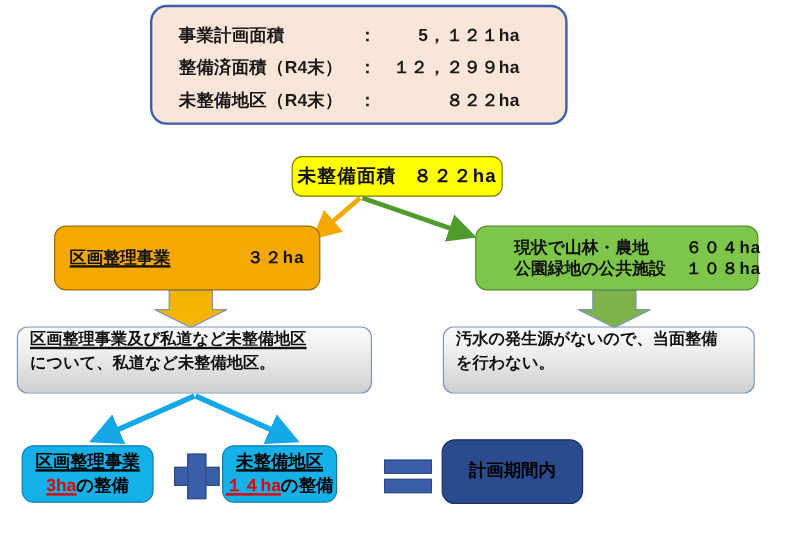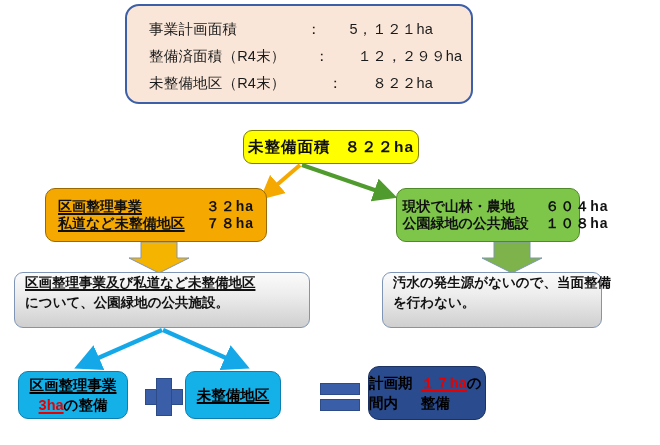--- a/index.html
+++ b/index.html
@@ -17,21 +17,21 @@
   
   #summary-panel{
     left:125px;top:4px;width:348px;height:100px;
     background:#fae6d8;
     border:2px solid #3b5fa8;
     border-radius:14px;
   }
   .sum-row{
     position:absolute;left:22px;width:312px;height:26px;
     display:flex;align-items:center;
-    font-size:14.5px;color:#1a1a1a;font-weight:400;letter-spacing:0.2px;gap:29px;
+    font-size:14.5px;color:#1a1a1a;font-weight:700;letter-spacing:0.2px;
   }
   .sum-row .sum-label{width:150px;white-space:nowrap;}
   .sum-row .sum-colon{width:14px;text-align:left;}
   .sum-row .sum-value{flex:1;text-align:right;white-space:nowrap;padding-right:28px;}
   #sum-row-0{top:10px;}
   #sum-row-1{top:37px;}
   #sum-row-2{top:64px;}
 
   
   .flowbox{
@@ -57,38 +57,38 @@
   #box-orange{
     left:45px;top:188px;width:222px;height:54px;
     background:#f5a800;border:1.5px solid #9a6a00;border-radius:10px;
     font-size:14px;
   }
   #box-orange .kv{width:196px;justify-content:space-between;}
   #box-orange .kv .v{letter-spacing:1px;}
 
   
   #box-green{
-    left:396px;top:188px;width:184px;height:54px;
+    left:396px;top:188px;width:236px;height:54px;
     background:#7ec64a;border:1.5px solid #4f8a28;border-radius:10px;
     font-size:14px;
     padding-left:35px;
   }
   #box-green .kv{width:206px;justify-content:space-between;}
   #box-green .kv .v{letter-spacing:1px;}
 
   
   .greybox{
     background:linear-gradient(to bottom,#fbfbfb 0%,#ededed 40%,#cfcfcf 100%);
     border:1.5px solid #7f95b5;border-radius:9px;
     font-size:13.5px;font-weight:bold;color:#111;
     display:flex;flex-direction:column;justify-content:flex-start;
   }
   .greybox .gline{padding-left:10px;text-align:left;line-height:1.5;white-space:nowrap;}
   #box-grey-left{left:14px;top:272px;width:296px;height:56px;}
-  #box-grey-right{left:382px;top:272px;width:220px;height:56px;}
+  #box-grey-right{left:369px;top:272px;width:260px;height:56px;}
 
   
   .cyanbox{
     background:#14b0e8;border:1.5px solid #0c7fb0;border-radius:10px;
     font-size:14.5px;font-weight:bold;color:#000;
     display:flex;flex-direction:column;align-items:center;justify-content:center;
     line-height:1.4;
   }
   #box-cyan-1{left:18px;top:371px;width:110px;height:48px;}
   #box-cyan-2{left:185px;top:371px;width:96px;height:48px;}
@@ -163,43 +163,39 @@
       <span>未整備面積</span>
       <span>８２２ha</span>
     </div>
   </div>
 
   <div class="abs flowbox" id="box-orange">
     <div class="kv">
       <span class="k ul">区画整理事業</span>
       <span class="v">３２ha</span>
     </div>
-    <div class="kv">
-      <span class="k ul">私道など未整備地区</span>
-      <span class="v">７８ha</span>
-    </div>
   </div>
 
   <div class="abs flowbox" id="box-green">
     <div class="kv">
       <span class="k">現状で山林・農地</span>
       <span class="v">６０４ha</span>
     </div>
     <div class="kv">
       <span class="k">公園緑地の公共施設</span>
       <span class="v">１０８ha</span>
     </div>
   </div>
 
   <div class="abs greybox" id="box-grey-left">
     <div class="gline">
       <span class="ul">区画整理事業及び私道など未整備地区</span>
     </div>
     <div class="gline">
-      <span>について、公園緑地の公共施設。</span>
+      <span>について、私道など未整備地区。</span>
     </div>
   </div>
 
   <div class="abs greybox" id="box-grey-right">
     <div class="gline">
       <span>汚水の発生源がないので、当面整備</span>
     </div>
     <div class="gline">
       <span>を行わない。</span>
     </div>
@@ -212,27 +208,27 @@
     </div>
   </div>
 
   <div class="abs" id="plus-sign">
     <div class="opbar" style="left:0;top:11px;width:36px;height:14px;"></div>
     <div class="opbar" style="left:11px;top:0;width:14px;height:36px;"></div>
   </div>
 
   <div class="abs cyanbox" id="box-cyan-2">
     <div class="ul">未整備地区</div>
+    <div>
+      <span class="red ul">１４ha</span><span>の整備</span>
+    </div>
   </div>
 
   <div class="abs" id="equals-sign">
     <div class="opbar" style="left:0;top:0;width:38px;height:10px;"></div>
     <div class="opbar" style="left:0;top:16px;width:38px;height:10px;"></div>
   </div>
 
   <div class="abs" id="box-navy">
     <div>計画期間内</div>
-    <div>
-      <span class="red ul">１７ha</span><span>の整備</span>
-    </div>
   </div>
 
 </div>
 
 </body></html>

